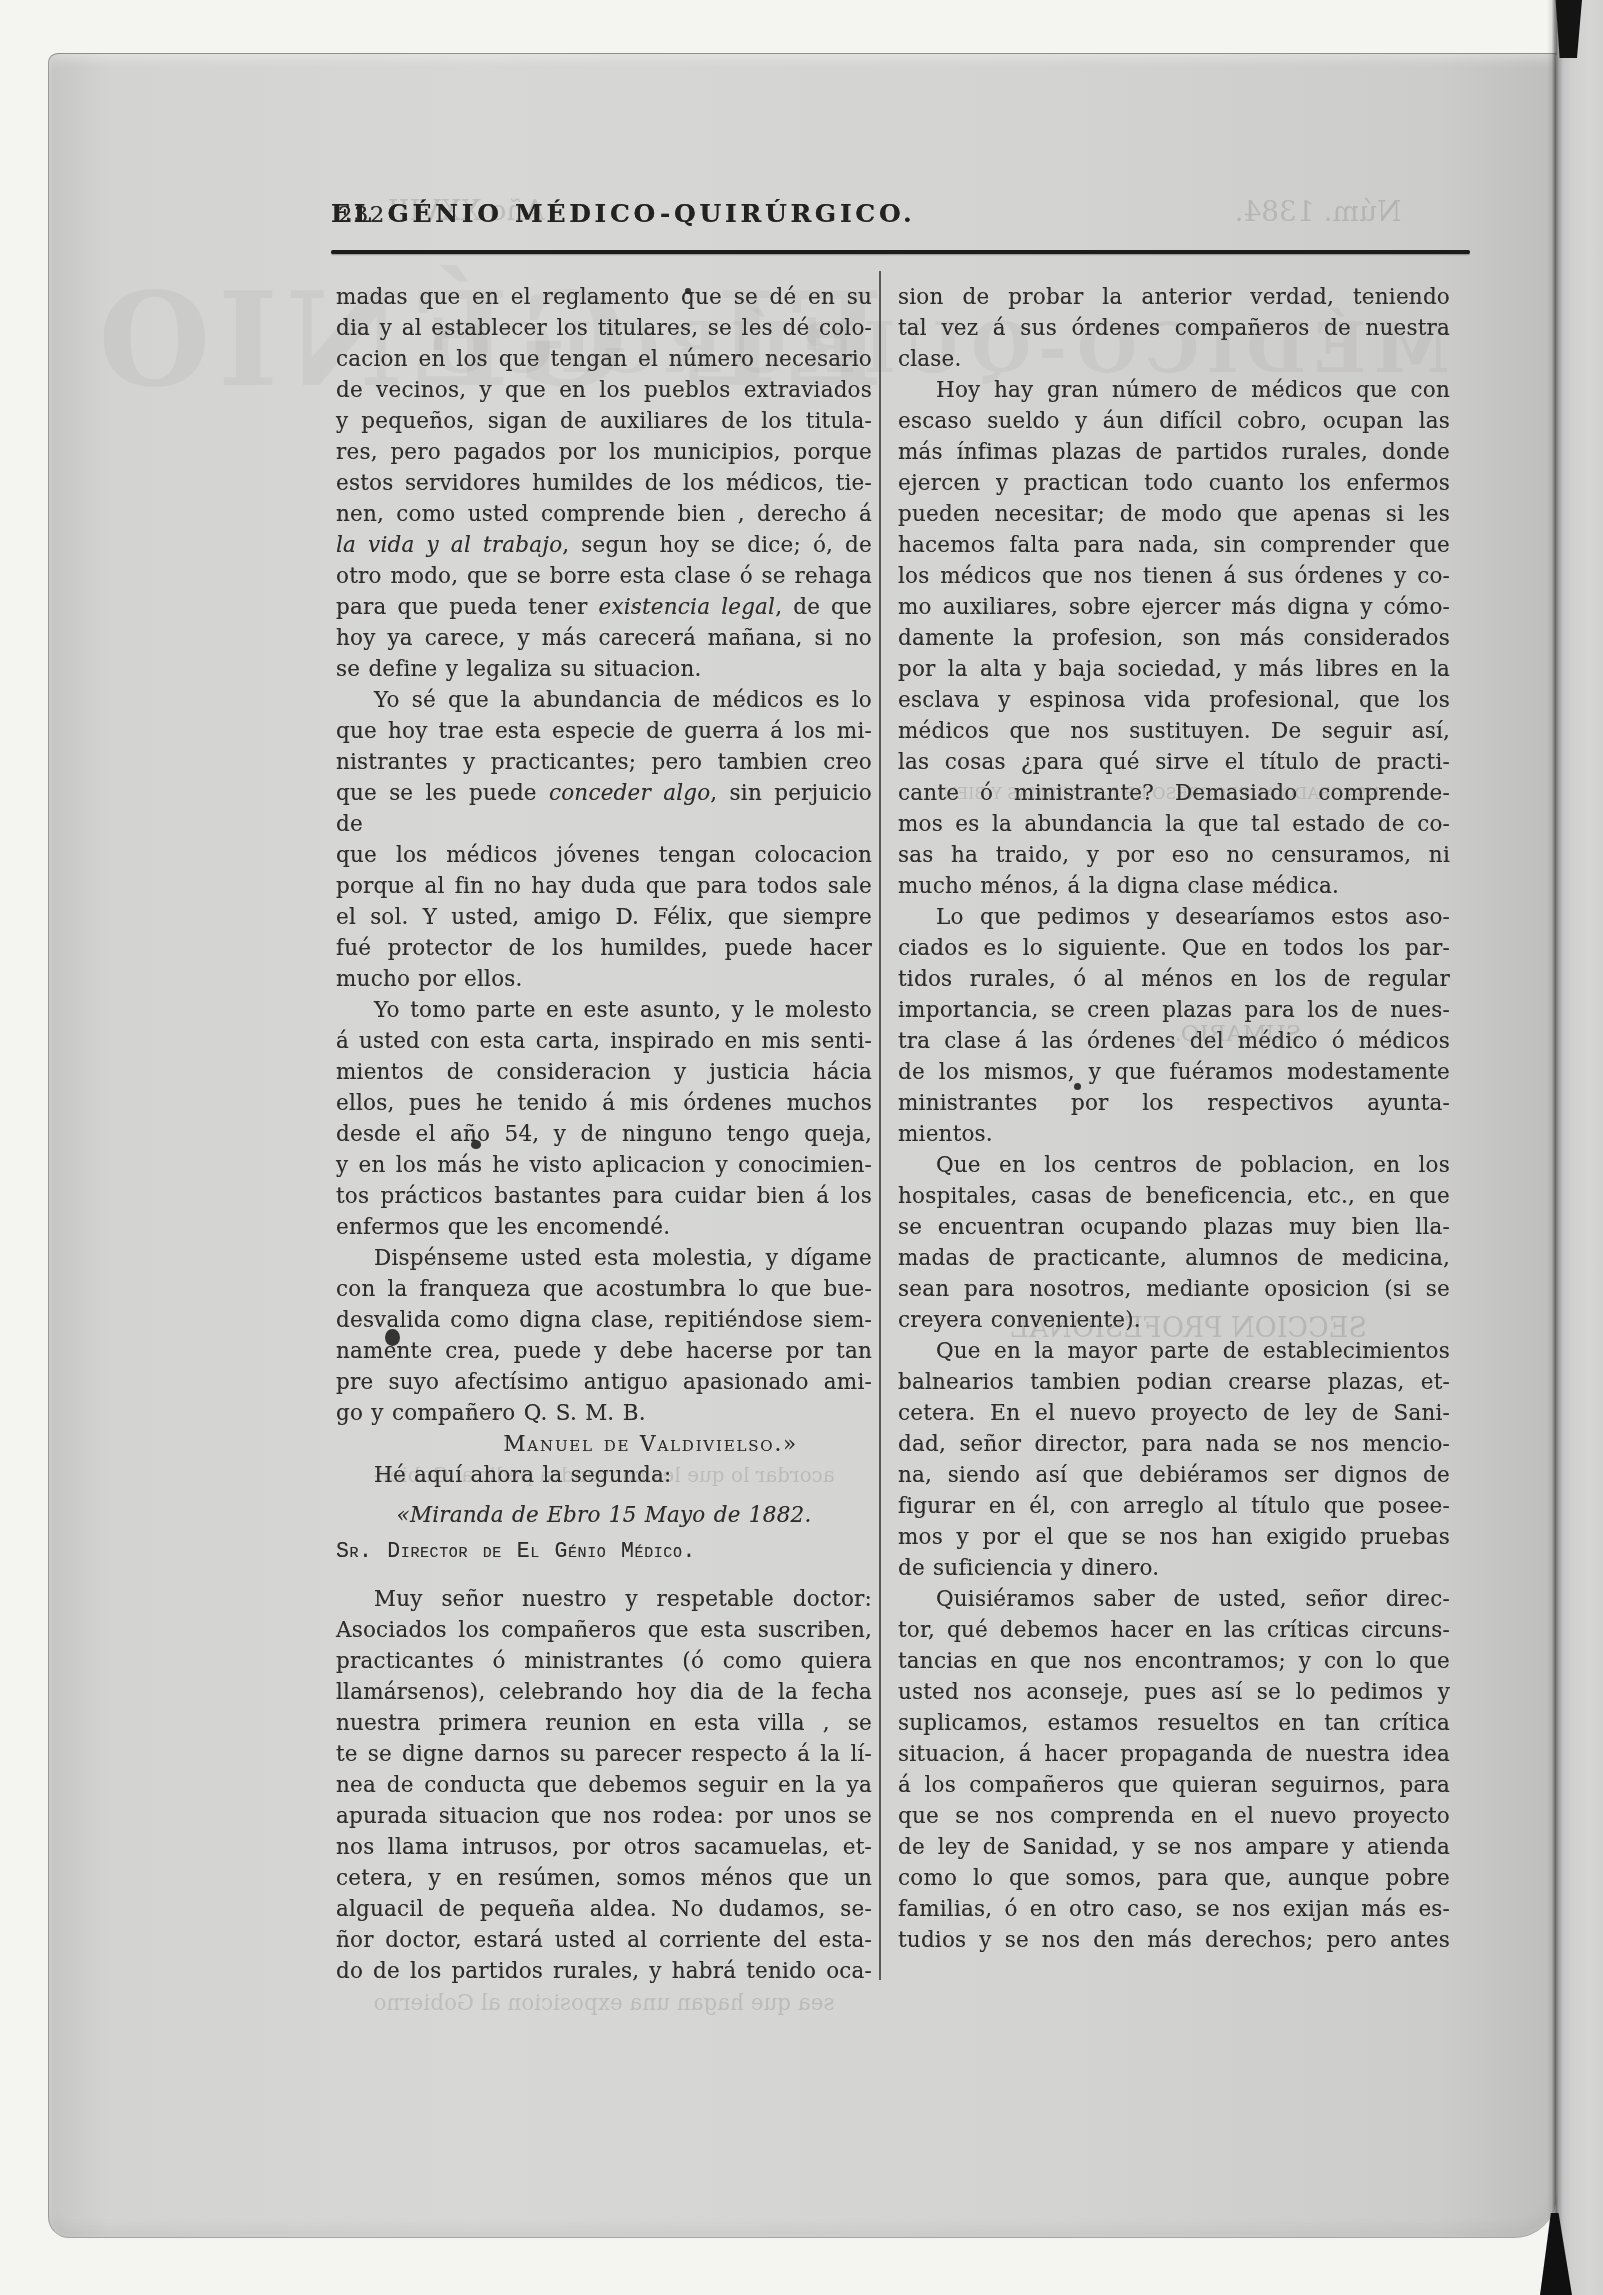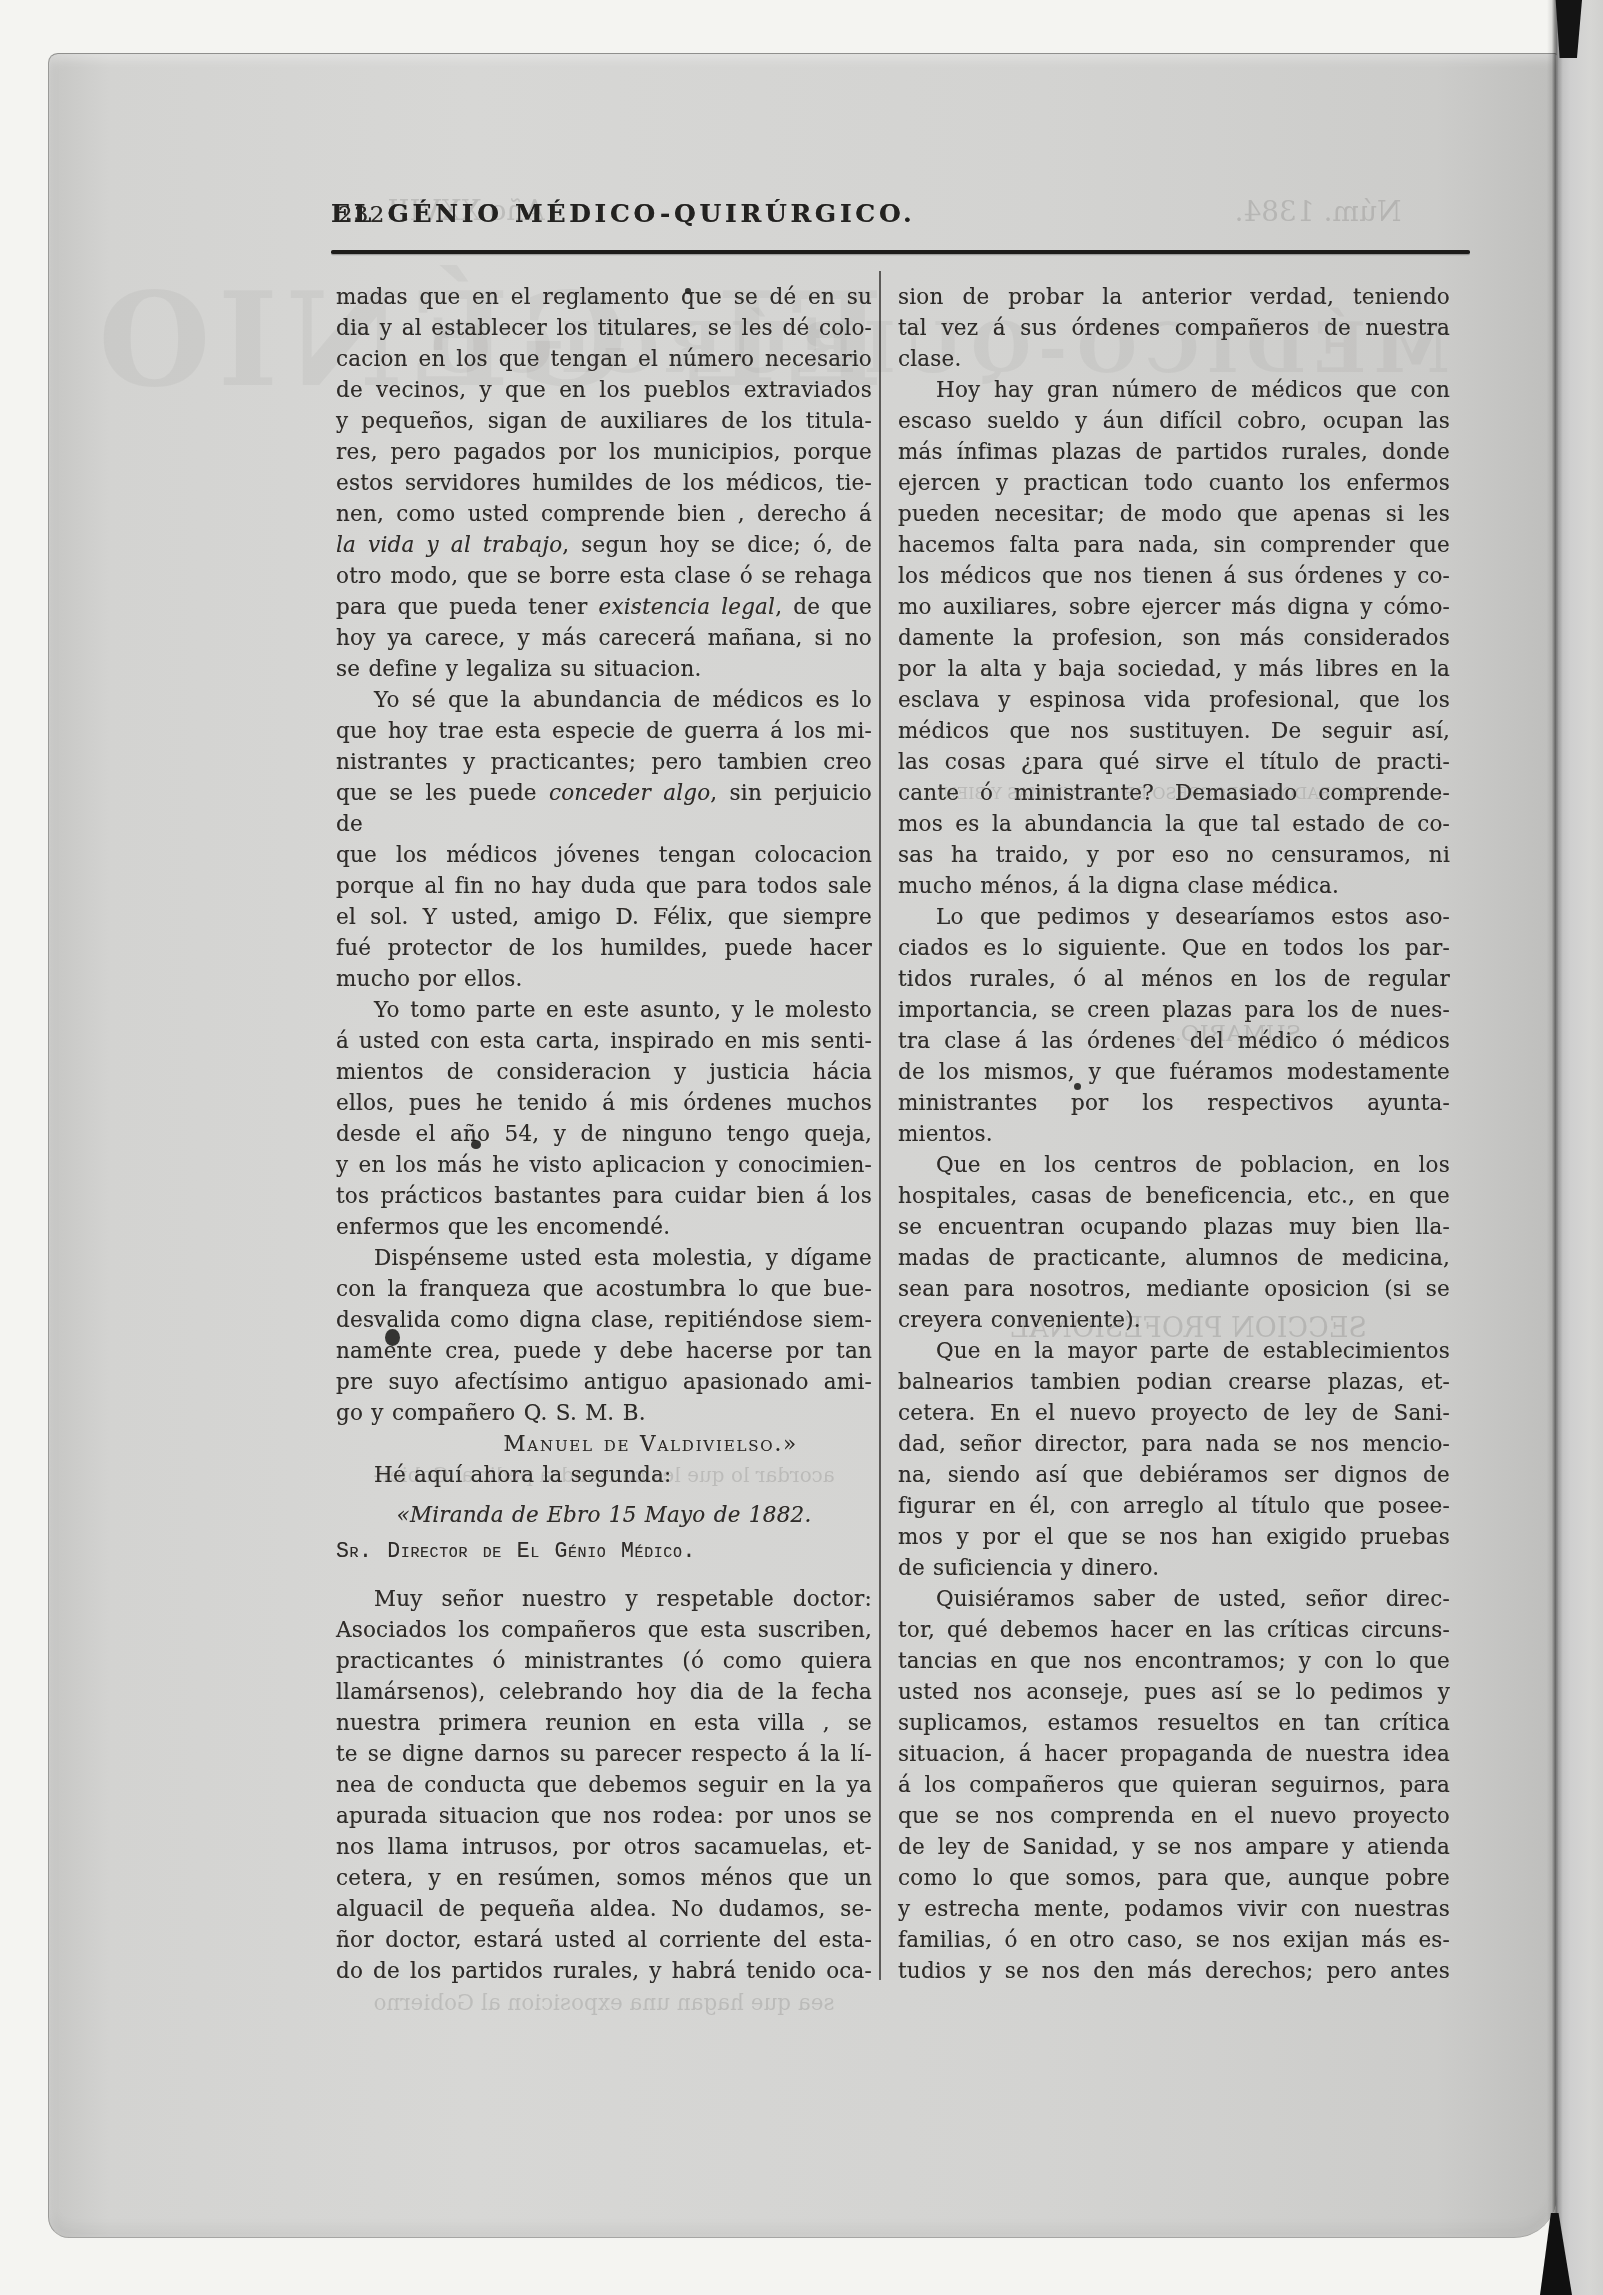--- a/index.html
+++ b/index.html
@@ -204,21 +204,20 @@
           <div class="line j ind">Quisiéramos saber de usted, señor direc-</div>
           <div class="line j">tor, qué debemos hacer en las críticas circuns-</div>
           <div class="line j">tancias en que nos encontramos; y con lo que</div>
           <div class="line j">usted nos aconseje, pues así se lo pedimos y</div>
           <div class="line j">suplicamos, estamos resueltos en tan crítica</div>
           <div class="line j">situacion, á hacer propaganda de nuestra idea</div>
           <div class="line j">á los compañeros que quieran seguirnos, para</div>
           <div class="line j">que se nos comprenda en el nuevo proyecto</div>
           <div class="line j">de ley de Sanidad, y se nos ampare y atienda</div>
           <div class="line j">como lo que somos, para que, aunque pobre</div>
-          <div class="line j">y estrecha mente, podamos vivir con nuestras</div>
           <div class="line j">familias, ó en otro caso, se nos exijan más es-</div>
           <div class="line j">tudios y se nos den más derechos; pero antes</div>
         </div>
       </div>
     <div class="speck-layer">
         <div class="speck" style="left: 385px; top: 1329px; width: 14.7px; height: 17px;"></div>
         <div class="speck" style="left: 471px; top: 1140px; width: 9.8px; height: 8.6px;"></div>
         <div class="speck" style="left: 1074px; top: 1083px; width: 7.4px; height: 7.4px;"></div>
         <div class="speck" style="left: 685px; top: 288px; width: 5.5px; height: 5.5px;"></div>
       </div>

